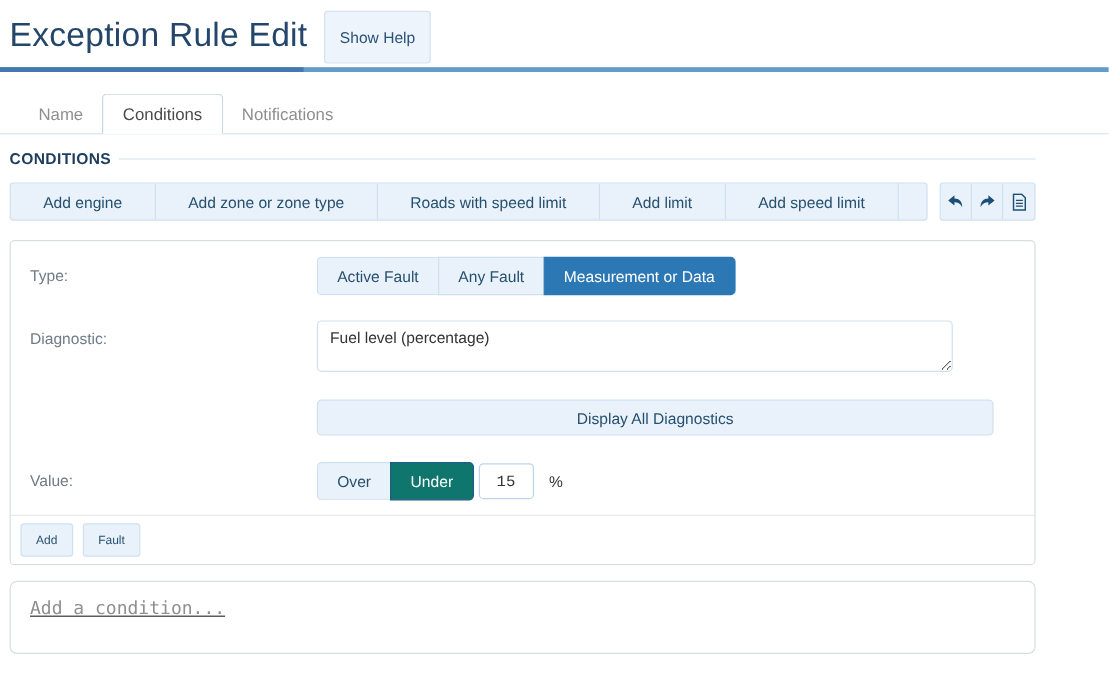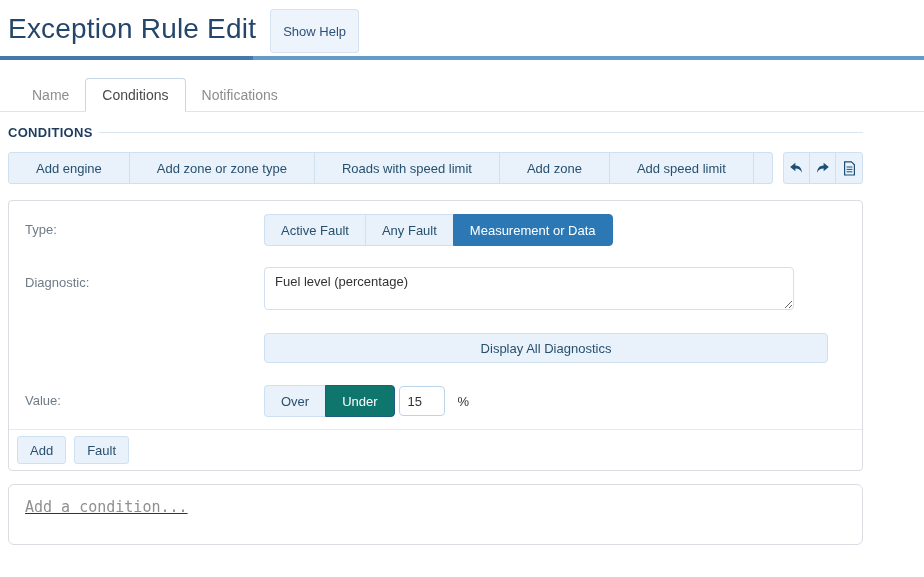--- a/index.html
+++ b/index.html
@@ -77,28 +77,29 @@
     resize: both; overflow: auto; outline: none;
   }
   .display-all-btn {
     width: 564px; height: 30px; background: #e9f2fb;
     border: 1px solid #cfe0f1; border-radius: 4px; color: #27506f; font-size: 13px;
   }
   .value-controls { display: flex; align-items: center; }
   .value-input {
     width: 46px; height: 30px; margin-left: 4px; padding: 0 8px;
     border: 1px solid #bcd4ea; border-radius: 4px; font-size: 13px; color: #333; outline: none;
-    font-family: Liberation Sans, sans-serif;
+    font-family: Liberation Mono, monospace;
+    text-align: center;
   }
   .unit { margin-left: 13px; color: #333; font-size: 13px; }
 
   .panel-footer { border-top: 1px solid #e7e9eb; padding: 6px 8px; display: flex; gap: 8px; }
   .panel-footer button {
     height: 28px; padding: 0 12px; background: #e9f2fb;
-    border: 1px solid #cfe0f1; border-radius: 3px; color: #27506f; font-size: 13px;
+    border: 1px solid #cfe0f1; border-radius: 3px; color: #27506f; font-size: 10px;
   }
 
   
   .condition-box {
     margin-top: 13px; height: 61px; padding: 13px 16px;
     border: 1px solid #d9dde1; border-radius: 6px; background: #fff; cursor: text; text-decoration: underline;
   }
   .condition-placeholder { font-family: "DejaVu Sans Mono", monospace; font-size: 15px; color: #8f8f8f; }
 
   svg { display: block; }
@@ -125,21 +126,21 @@
   <div class="legend-row">
     <span class="legend">CONDITIONS</span>
     <span class="legend-line"></span>
   </div>
 
   <div class="toolbar">
     <div class="btn-group">
       <button>Add engine</button>
       <button>Add zone or zone type</button>
       <button>Roads with speed limit</button>
-      <button>Add zone</button>
+      <button>Add limit</button>
       <button>Add speed limit</button>
       <button><span>More...</span><span class="caret">▼</span></button>
     </div>
     <div class="btn-group icons">
       <button>
         <span>
           <svg width="15" height="13" viewBox="0 0 16 14">
               <path fill="#1d4f76" d="M6.8 0.8 L1.2 5.4 L6.8 10 L6.8 7.1 C10 7.1 12.4 8.3 13.8 11.6 C13.9 6.5 11 3.8 6.8 3.7 Z"></path>
             </svg>
         </span>

